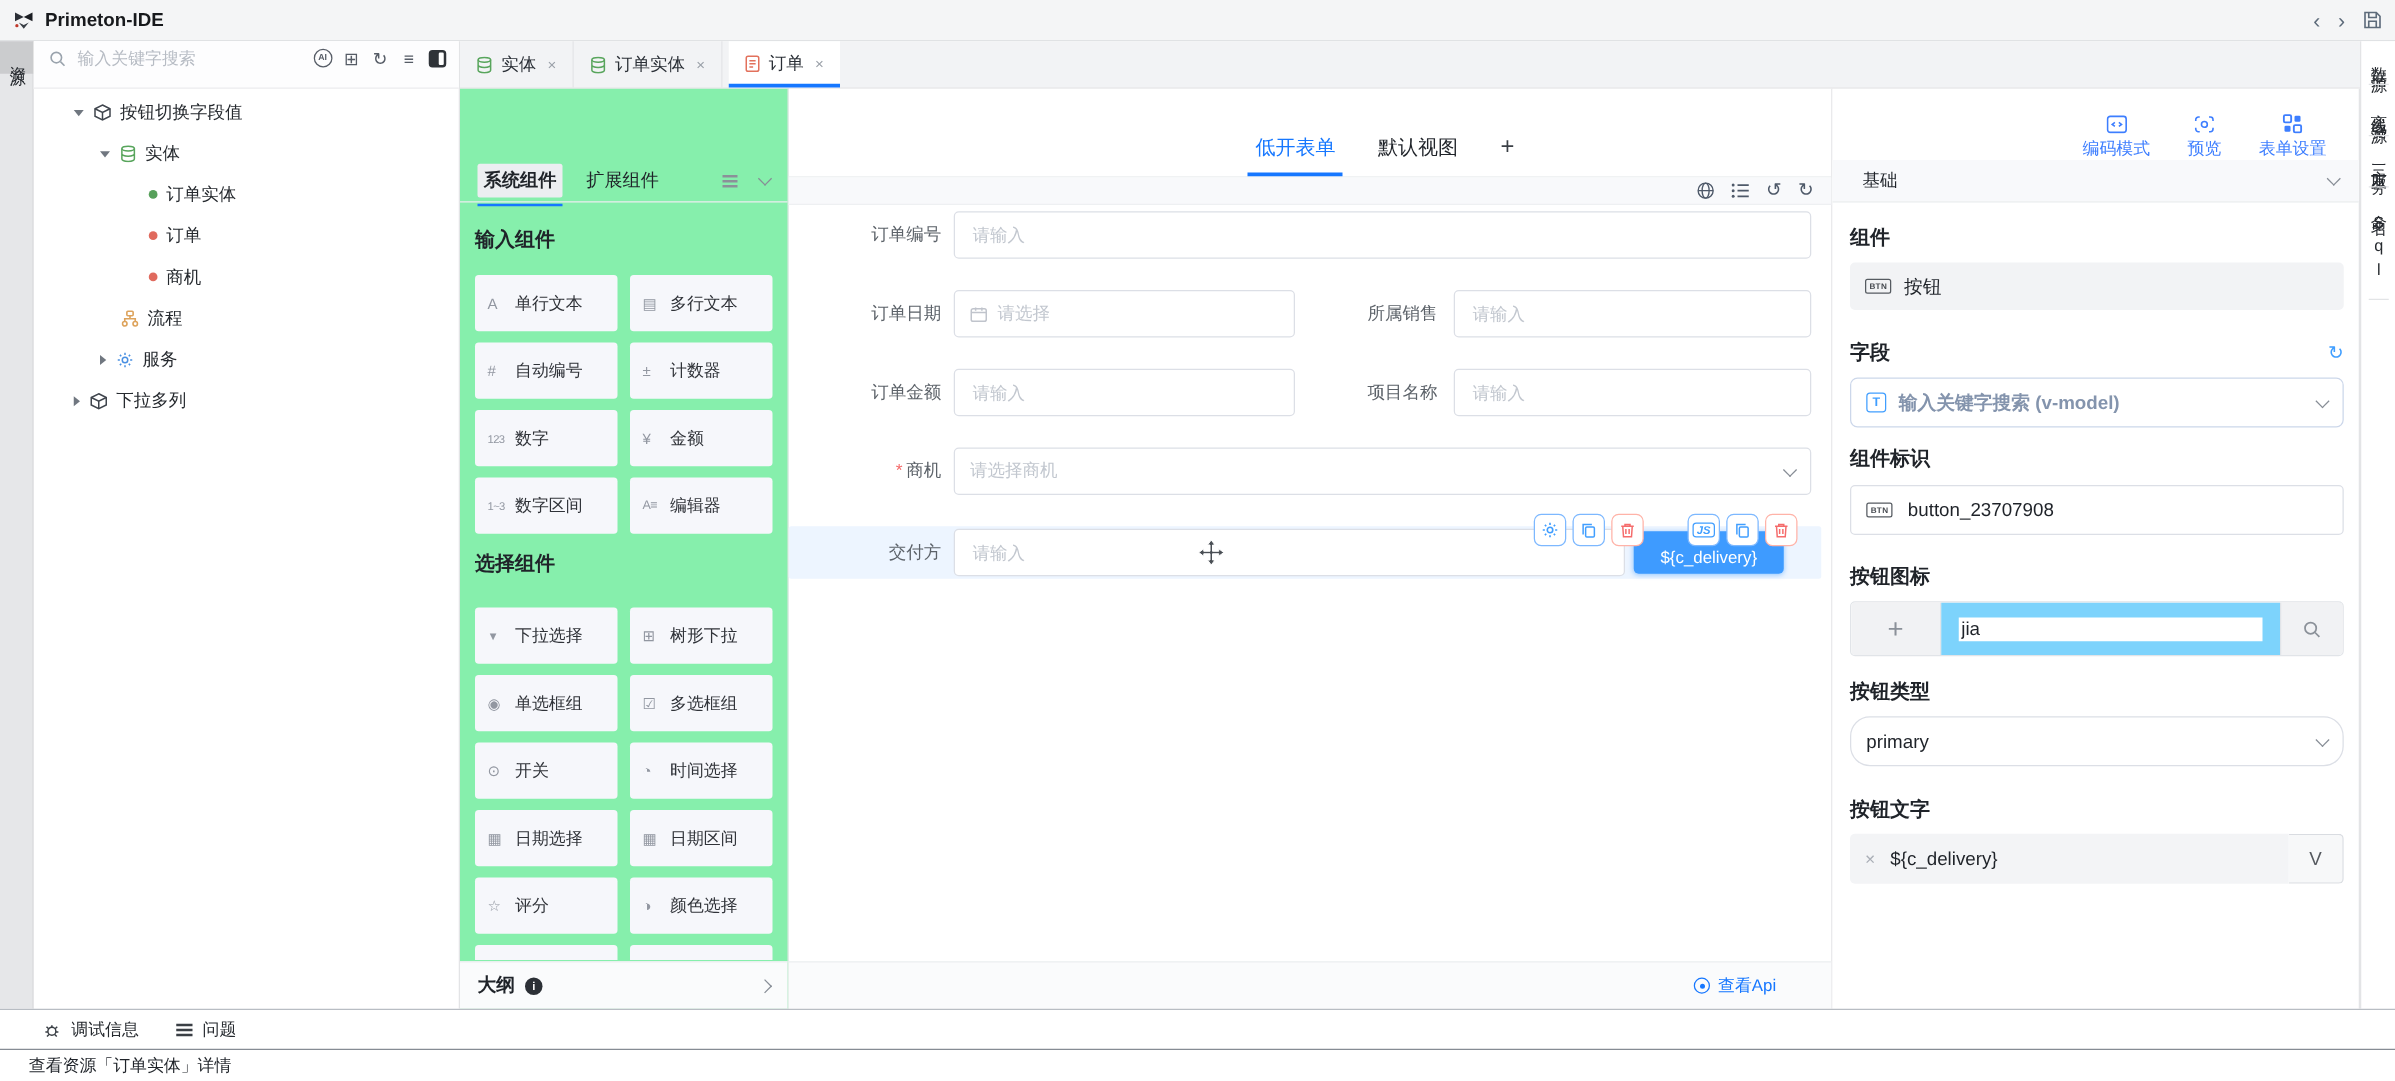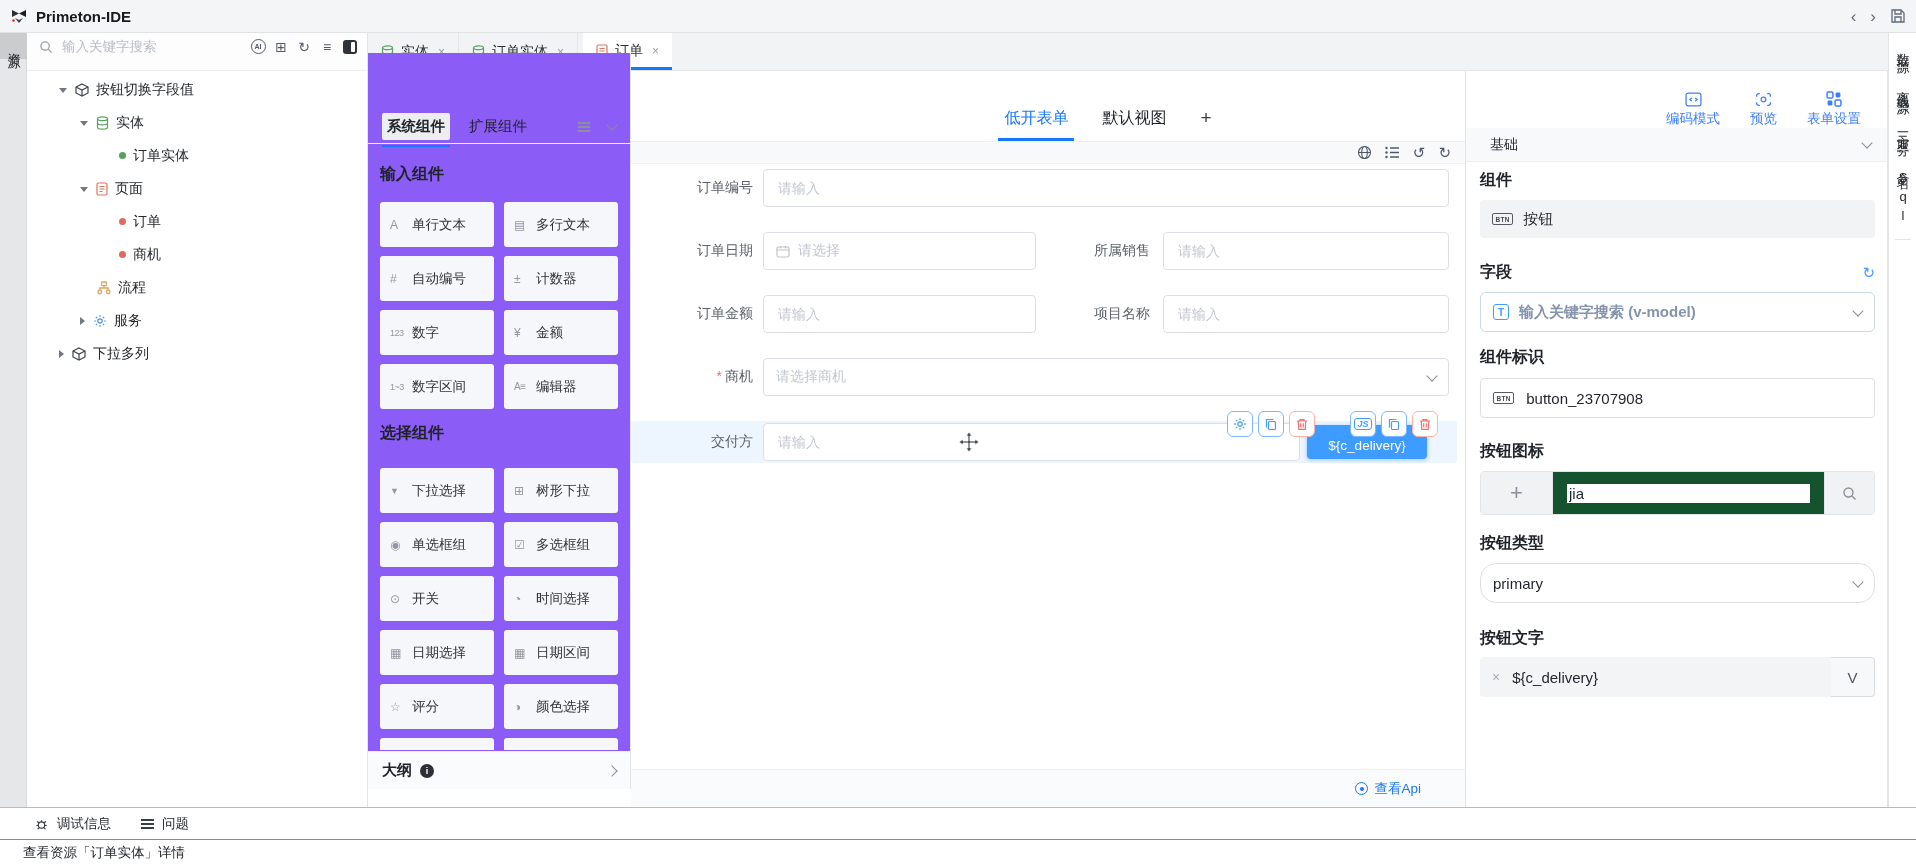--- a/index.html
+++ b/index.html
@@ -43,21 +43,21 @@
   .dot-g{background:#57a05b;} .dot-r{background:#e06a5e;}
 
   
   #tabbar{position:absolute;left:368px;top:33px;width:1520px;height:38px;background:#f2f3f5;border-bottom:1px solid #e3e4e6;
     display:flex;align-items:stretch;}
   .dtab{display:flex;align-items:center;gap:7px;padding:0 13px;font-size:14px;color:#2a2f36;border-right:1px solid #e4e5e7;cursor:pointer;}
   .dtab .close{color:#9aa0a8;font-size:12px;margin-left:2px;}
   .dtab.active{background:#fff;border-right:none;margin-left:5px;border-bottom:3px solid #1677ff;padding-top:2px;}
 
   
-  #palette{position:absolute;left:368px;top:53px;width:263px;height:736px;background:#8b5cf6;border-right:1px solid #e3e4e6;}
+  #palette{position:absolute;left:368px;top:71px;width:263px;height:736px;background:#86efac;border-right:1px solid #e3e4e6;}
   .pal-head{position:absolute;left:0;top:57px;right:0;height:34px;border-bottom:1px solid #eceef0;
     display:flex;align-items:center;padding:0 14px;}
   .pal-tab{font-size:14.5px;color:#1f2329;margin-right:14px;cursor:pointer;position:relative;padding:4px 5px;}
   .pal-tab.active{font-weight:700;background:#eceef1;border-radius:2px;}
   .pal-tab.active::after{content:"";position:absolute;left:0;right:0;bottom:-7px;height:2.5px;background:#1677ff;}
   .mini-list{margin-left:auto;width:12px;height:10px;border-top:2px solid #8b9199;border-bottom:2px solid #8b9199;cursor:pointer;}
   .mini-list::after{content:"";display:block;height:2px;background:#8b9199;margin-top:2px;}
   .chev{width:8px;height:8px;border-right:1.6px solid #878d96;border-bottom:1.6px solid #878d96;flex:none;cursor:pointer;}
   .chev-d{transform:rotate(45deg);margin-top:-3px;}
   .chev-r{transform:rotate(-45deg);}
@@ -129,21 +129,21 @@
   .fieldsel{margin-top:9px;height:40px;border:1px solid #ccd7ea;border-radius:6px;display:flex;align-items:center;padding:0 12px;gap:10px;cursor:pointer;}
   .t-ic{width:16px;height:16px;border:1.4px solid #409eff;border-radius:3px;color:#409eff;font-size:10px;font-weight:700;
     display:flex;align-items:center;justify-content:center;}
   .fieldsel .fph{flex:1;font-size:15px;font-weight:600;color:#8494ad;}
   .inp{margin-top:10px;height:40px;border:1px solid #dcdfe6;border-radius:4px;display:flex;align-items:center;padding:0 12px;gap:10px;}
   .inp input{border:none;outline:none;flex:1;font-size:15px;color:#1f2329;min-width:0;
     font-family:"Liberation Sans","DejaVu Sans",sans-serif;}
   .composite{margin-top:9px;height:44px;border:1px solid #e1e4e8;border-radius:4px;display:flex;align-items:stretch;overflow:hidden;}
   .comp-plus{width:72px;background:#f1f2f4;border-right:1px solid #e1e4e8;display:flex;align-items:center;justify-content:center;
     font-size:22px;color:#8b9199;cursor:pointer;}
-  .comp-mid{flex:1;display:flex;align-items:center;padding:0 14px;background:#14532d;justify-content:center;}
+  .comp-mid{flex:1;display:flex;align-items:center;padding:0 14px;background:#7dd3fc;justify-content:center;}
   .comp-mid input{border:none;outline:none;width:100%;font-size:15px;color:#1f2329;
     font-family:"Liberation Sans","DejaVu Sans",sans-serif;}
   .comp-search{width:50px;background:#f1f2f4;border-left:1px solid #e1e4e8;display:flex;align-items:center;justify-content:center;cursor:pointer;}
   .typesel{margin-top:9px;height:40px;border:1px solid #dcdfe6;border-radius:16px;display:flex;align-items:center;
     padding:0 12px;cursor:pointer;}
   .typesel .tval{flex:1;font-size:15px;color:#1f2329;}
   .chipfield{margin-top:8px;height:40px;display:flex;align-items:stretch;}
   .chipmain{flex:1;background:#f3f4f6;border-radius:4px 0 0 4px;display:flex;align-items:center;padding:0 12px;gap:12px;}
   .clear-x{color:#a9aeb6;font-size:14px;cursor:pointer;}
   .chipval{font-size:15px;color:#1f2329;}
@@ -231,30 +231,20 @@
             <svg width="13" height="14" viewBox="0 0 13 14" fill="none" stroke="#58a55c" stroke-width="1.2">
               <ellipse cx="6.5" cy="2.8" rx="5" ry="1.9"></ellipse>
               <path d="M1.5 2.8v8.4c0 1 2.2 1.9 5 1.9s5-.9 5-1.9V2.8M1.5 7c0 1 2.2 1.9 5 1.9s5-.9 5-1.9"></path>
             </svg>
           </span>
         <span class="tlabel">实体</span>
       </div>
       <div class="trow lv2">
         <span class="dot dot-g"></span>
         <span class="tlabel">订单实体</span>
-      </div>
-      <div class="trow lv1">
-        <span class="tar-d"></span>
-        <span class="tico">
-            <svg width="12" height="14" viewBox="0 0 12 14" fill="none" stroke="#e2715c" stroke-width="1.2">
-              <rect x="1" y="1" width="10" height="12" rx="1.5"></rect>
-              <path d="M3.5 4.5h5M3.5 7h5M3.5 9.5h3"></path>
-            </svg>
-          </span>
-        <span class="tlabel">页面</span>
       </div>
       <div class="trow lv2">
         <span class="dot dot-r"></span>
         <span class="tlabel">订单</span>
       </div>
       <div class="trow lv2">
         <span class="dot dot-r"></span>
         <span class="tlabel">商机</span>
       </div>
       <div class="trow lv1">
@@ -576,21 +566,21 @@
         <span>表单设置</span>
       </span>
     </div>
 
     <div class="insp-head">
       <span>基础</span>
       <span class="chev chev-d"></span>
     </div>
 
     <div class="insp-body">
-      <div class="ptitle" style="margin-top:8px">组件</div>
+      <div class="ptitle" style="margin-top:18px">组件</div>
       <div class="gbox">
         <span class="btn-badge">BTN</span>
         <span class="gval">按钮</span>
       </div>
 
       <div class="trow2">
         <span class="ptitle" style="margin-top:0">字段</span>
         <span class="refresh">↻</span>
       </div>
       <div class="fieldsel">

